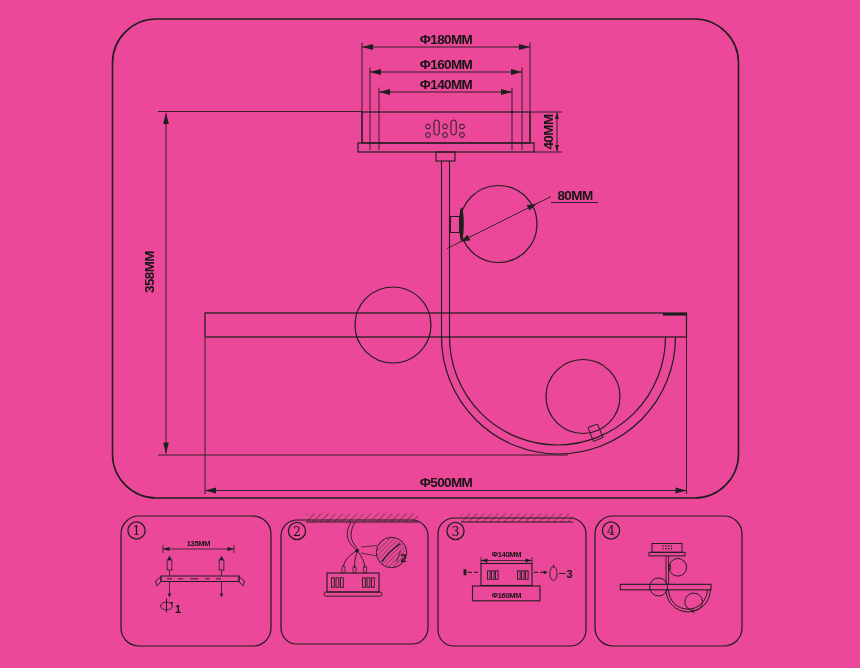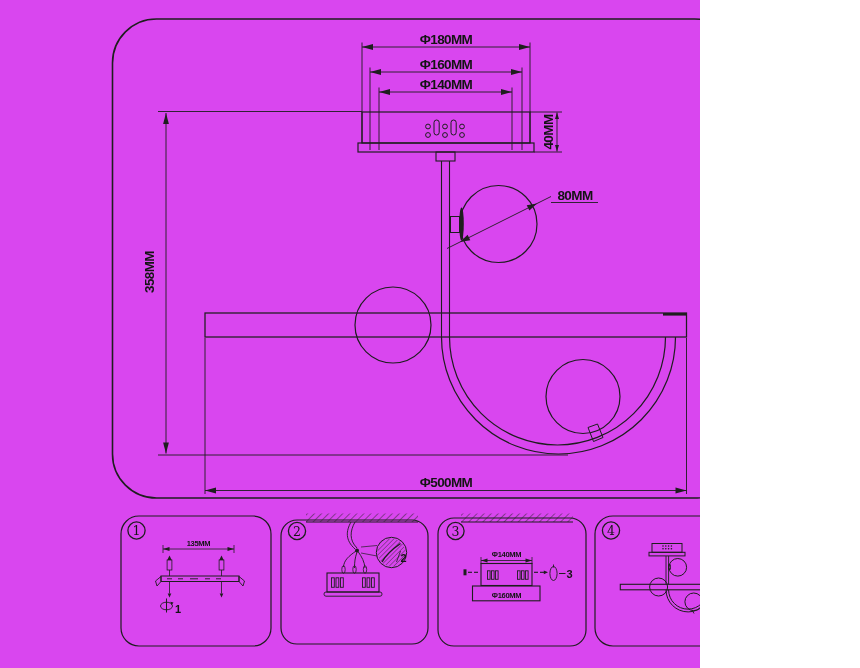--- a/index.html
+++ b/index.html
@@ -1,16 +1,16 @@
 <!DOCTYPE html>
 <html><head>
 <meta charset="utf-8">
 <style>
   html,body{margin:0;padding:0;background:#ffffff;}
-  #stage{position:relative;width:700px;height:668px;background:#d946ef;overflow:hidden;}
+  #stage{position:relative;width:860px;height:668px;background:#ec4899;overflow:hidden;}
   svg{position:absolute;left:0;top:0;}
   .ln{stroke:#1e1e1e;fill:none;}
   .fillink{fill:#1e1e1e;stroke:none;}
   text{fill:#141414;font-family:"Liberation Sans",sans-serif;}
   .dim-lg{font-size:13.5px;font-weight:700;letter-spacing:-0.6px;}
   .dim-sm{font-size:7.5px;font-weight:700;letter-spacing:-0.3px;}
   .step-num{font-size:11px;font-weight:700;}
   .badge-num{font-family:"DejaVu Serif",serif;font-size:12.5px;font-weight:400;}
 </style>
 </head>

